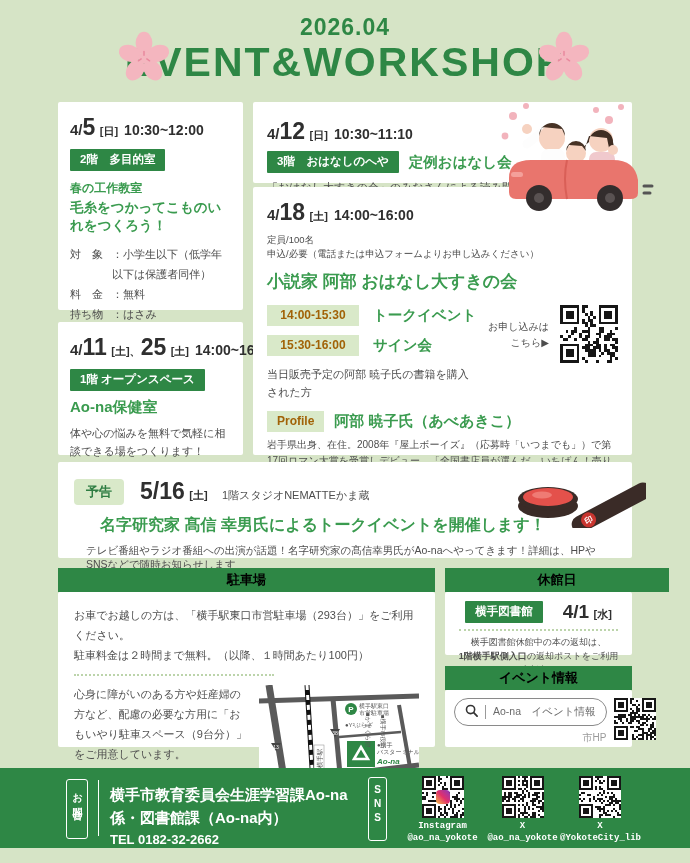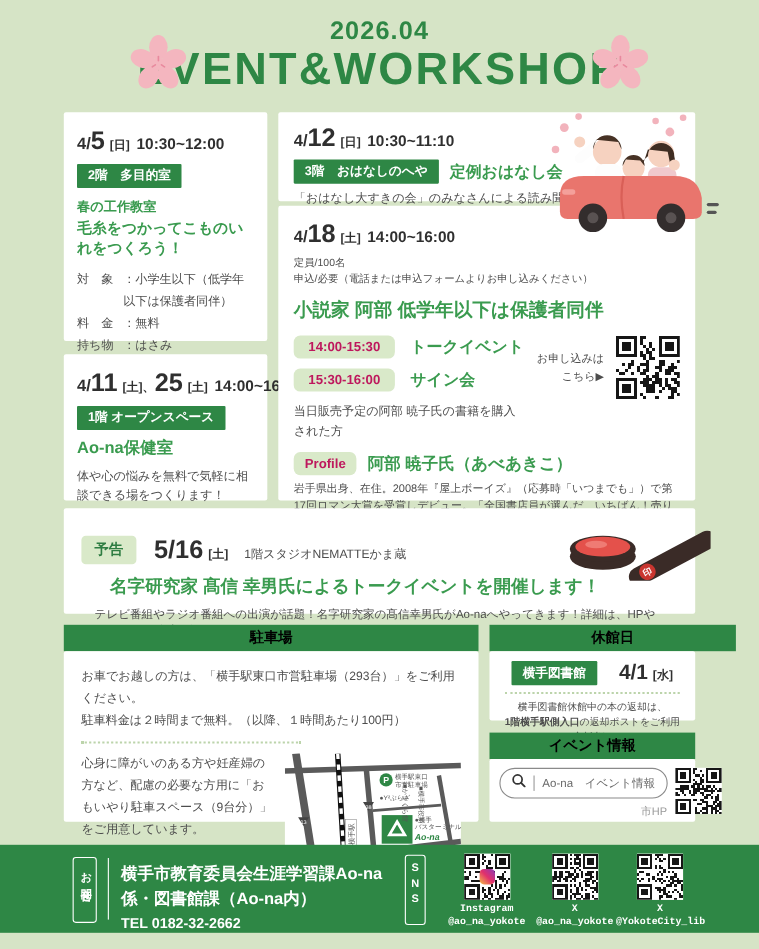--- a/index.html
+++ b/index.html
@@ -13,22 +13,22 @@
   .hd-title{font-size:41px;font-weight:bold;color:#2e8745;letter-spacing:2px;line-height:1.05;}
   .flower{position:absolute;top:30px;}
   
   .dt{color:#2f2f2f;white-space:nowrap;}
   .dt .m{font-size:15px;font-weight:bold;}
   .dt .d{font-size:23px;font-weight:bold;}
   .dt .w{font-size:11px;font-weight:bold;}
   .dt .t{font-size:14px;font-weight:bold;margin-left:6px;}
   .badge{display:inline-block;background:#2e8745;color:#fff;font-size:11.5px;font-weight:bold;
          padding:3px 10px 4px;border-radius:1px;}
-  .lbadge{display:inline-block;background:#d9e9c9;color:#be185d;font-size:12px;font-weight:bold;
-          padding:3px 10px 4px;border-radius:6px;}
+  .lbadge{display:inline-block;background:#d9e9c9;color:#a16207;font-size:12px;font-weight:bold;
+          padding:3px 10px 4px;}
   .gtitle{color:#3a9b4f;font-weight:bold;}
   .body-s{font-size:11px;color:#4d4d4d;line-height:1.65;}
   .detail-row{display:flex;font-size:11px;color:#4d4d4d;line-height:1.8;}
   .detail-row .lab{width:42px;flex:none;}
   .dots{border-top:2px dotted #bcd4ab;height:0;}
   .sec-head{position:absolute;background:#2e8745;color:#000000;font-size:13px;font-weight:bold;
             text-align:center;line-height:24px;height:24px;}
   
   .foot{position:absolute;left:0;top:768px;width:690px;height:80px;background:#2e8745;color:#fff;}
   .vbox{position:absolute;border:1.5px solid #fff;border-radius:3px;color:#fff;
@@ -124,21 +124,21 @@
     <div class="dt">
       <span class="m">4/</span><span class="d">11</span>
       <span class="w">[土]、</span><span class="d">25</span>
       <span class="w">[土]</span><span class="t">14:00~16:00</span>
     </div>
     <div style="margin-top:8px;"><span class="badge">1階 オープンスペース</span></div>
     <div class="gtitle" style="font-size:15px;margin-top:7px;">Ao-na保健室</div>
     <div class="body-s" style="margin-top:7px;">体や心の悩みを無料で気軽に相談できる場をつくります！</div>
   </div>
 
-  <div class="card" style="left:253px;top:102px;width:379px;height:81px;padding:10px 14px;box-sizing:border-box;">
+  <div class="card" style="left:253px;top:102px;width:379px;height:81px;padding:16px 14px;box-sizing:border-box;">
     <div class="dt">
       <span class="m">4/</span><span class="d">12</span>
       <span class="w">[日]</span><span class="t">10:30~11:10</span>
     </div>
     <div style="margin-top:6px;display:flex;align-items:center;gap:10px;">
       <span class="badge">3階　おはなしのへや</span>
       <span class="gtitle" style="font-size:14.5px;">定例おはなし会</span>
     </div>
     <div class="body-s" style="margin-top:5px;">「おはなし大すきの会」のみなさんによる読み聞かせです</div>
   </div>
@@ -147,21 +147,21 @@
     <div class="dt">
       <span class="m">4/</span><span class="d">18</span>
       <span class="w">[土]</span><span class="t">14:00~16:00</span>
     </div>
     <div style="margin-top:7px;display:flex;align-items:flex-start;gap:8px;">
       <span style="font-size:9.5px;color:#4d4d4d;line-height:1.45;">
         <span>定員/100名</span><br>
         <span>申込/必要（電話または申込フォームよりお申し込みください）</span>
       </span>
     </div>
-    <div class="gtitle" style="font-size:17px;margin-top:9px;">小説家 阿部 低学年以下は保護者同伴</div>
+    <div class="gtitle" style="font-size:17px;margin-top:9px;">小説家 阿部 おはなし大すきの会</div>
     <div style="margin-top:12px;display:flex;">
       <div style="flex:1;">
         <div style="display:flex;align-items:center;gap:14px;">
           <span class="lbadge" style="width:72px;text-align:center;">14:00-15:30</span>
           <span class="gtitle" style="font-size:14.5px;">トークイベント</span>
         </div>
         <div style="display:flex;align-items:center;gap:14px;margin-top:9px;">
           <span class="lbadge" style="width:72px;text-align:center;">15:30-16:00</span>
           <span class="gtitle" style="font-size:14.5px;">サイン会</span>
         </div>
@@ -333,21 +333,21 @@
         <circle cx="42" cy="100" r="5" fill="#595252"></circle>
       <circle cx="113" cy="100" r="13" fill="#332d2d"></circle>
         <circle cx="113" cy="100" r="5" fill="#595252"></circle>
       <g stroke="#555" stroke-width="3" stroke-linecap="round">
         <line x1="147" y1="88" x2="155" y2="88"></line>
           <line x1="147" y1="95" x2="153" y2="95"></line>
       </g>
     </svg>
   </span>
 
-  <div class="card" style="left:58px;top:462px;width:574px;height:96px;padding:24px 16px;box-sizing:border-box;">
+  <div class="card" style="left:58px;top:462px;width:574px;height:96px;padding:16px 16px;box-sizing:border-box;">
     <div style="display:flex;align-items:center;gap:16px;">
       <span style="position:relative;background:#d9e9c9;color:#2e7d42;font-size:13px;font-weight:bold;padding:4px 12px;border-radius:4px;">予告</span>
       <span class="dt">
         <span class="d">5/16</span>
         <span class="w">[土]</span>
         <span style="font-size:11px;color:#4d4d4d;margin-left:10px;">1階スタジオNEMATTEかま蔵</span>
       </span>
     </div>
     <div class="gtitle" style="font-size:16px;margin:10px 0 0 26px;">名字研究家 髙信 幸男氏によるトークイベントを開催します！</div>
     <div style="font-size:10.5px;color:#4d4d4d;margin:8px 0 0 12px;">テレビ番組やラジオ番組への出演が話題！名字研究家の髙信幸男氏がAo-naへやってきます！詳細は、HPやSNSなどで随時お知らせします</div>

